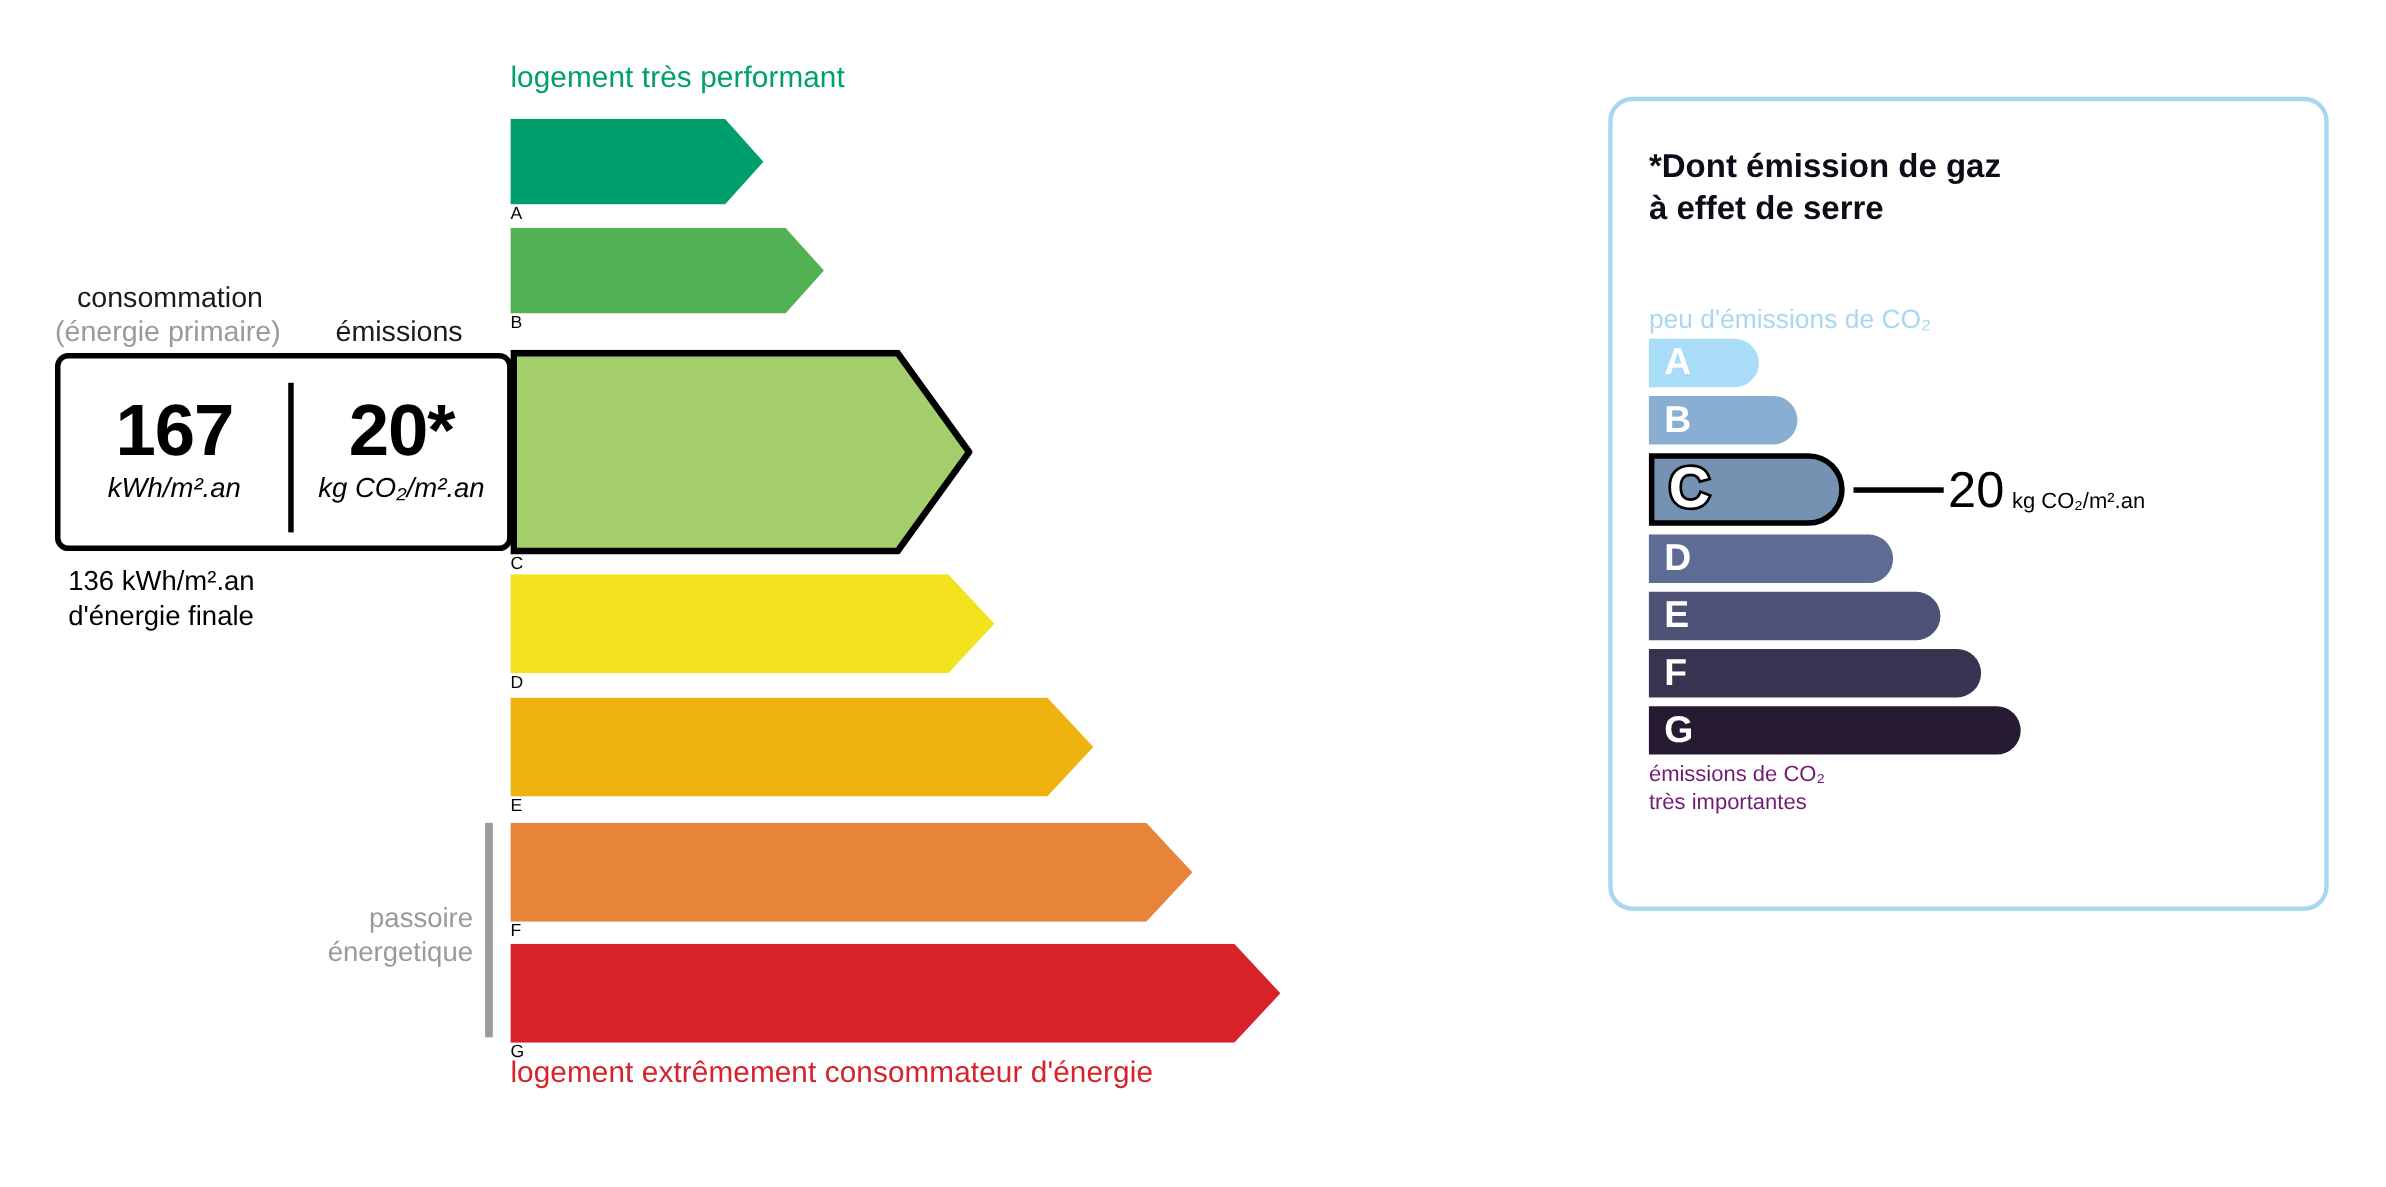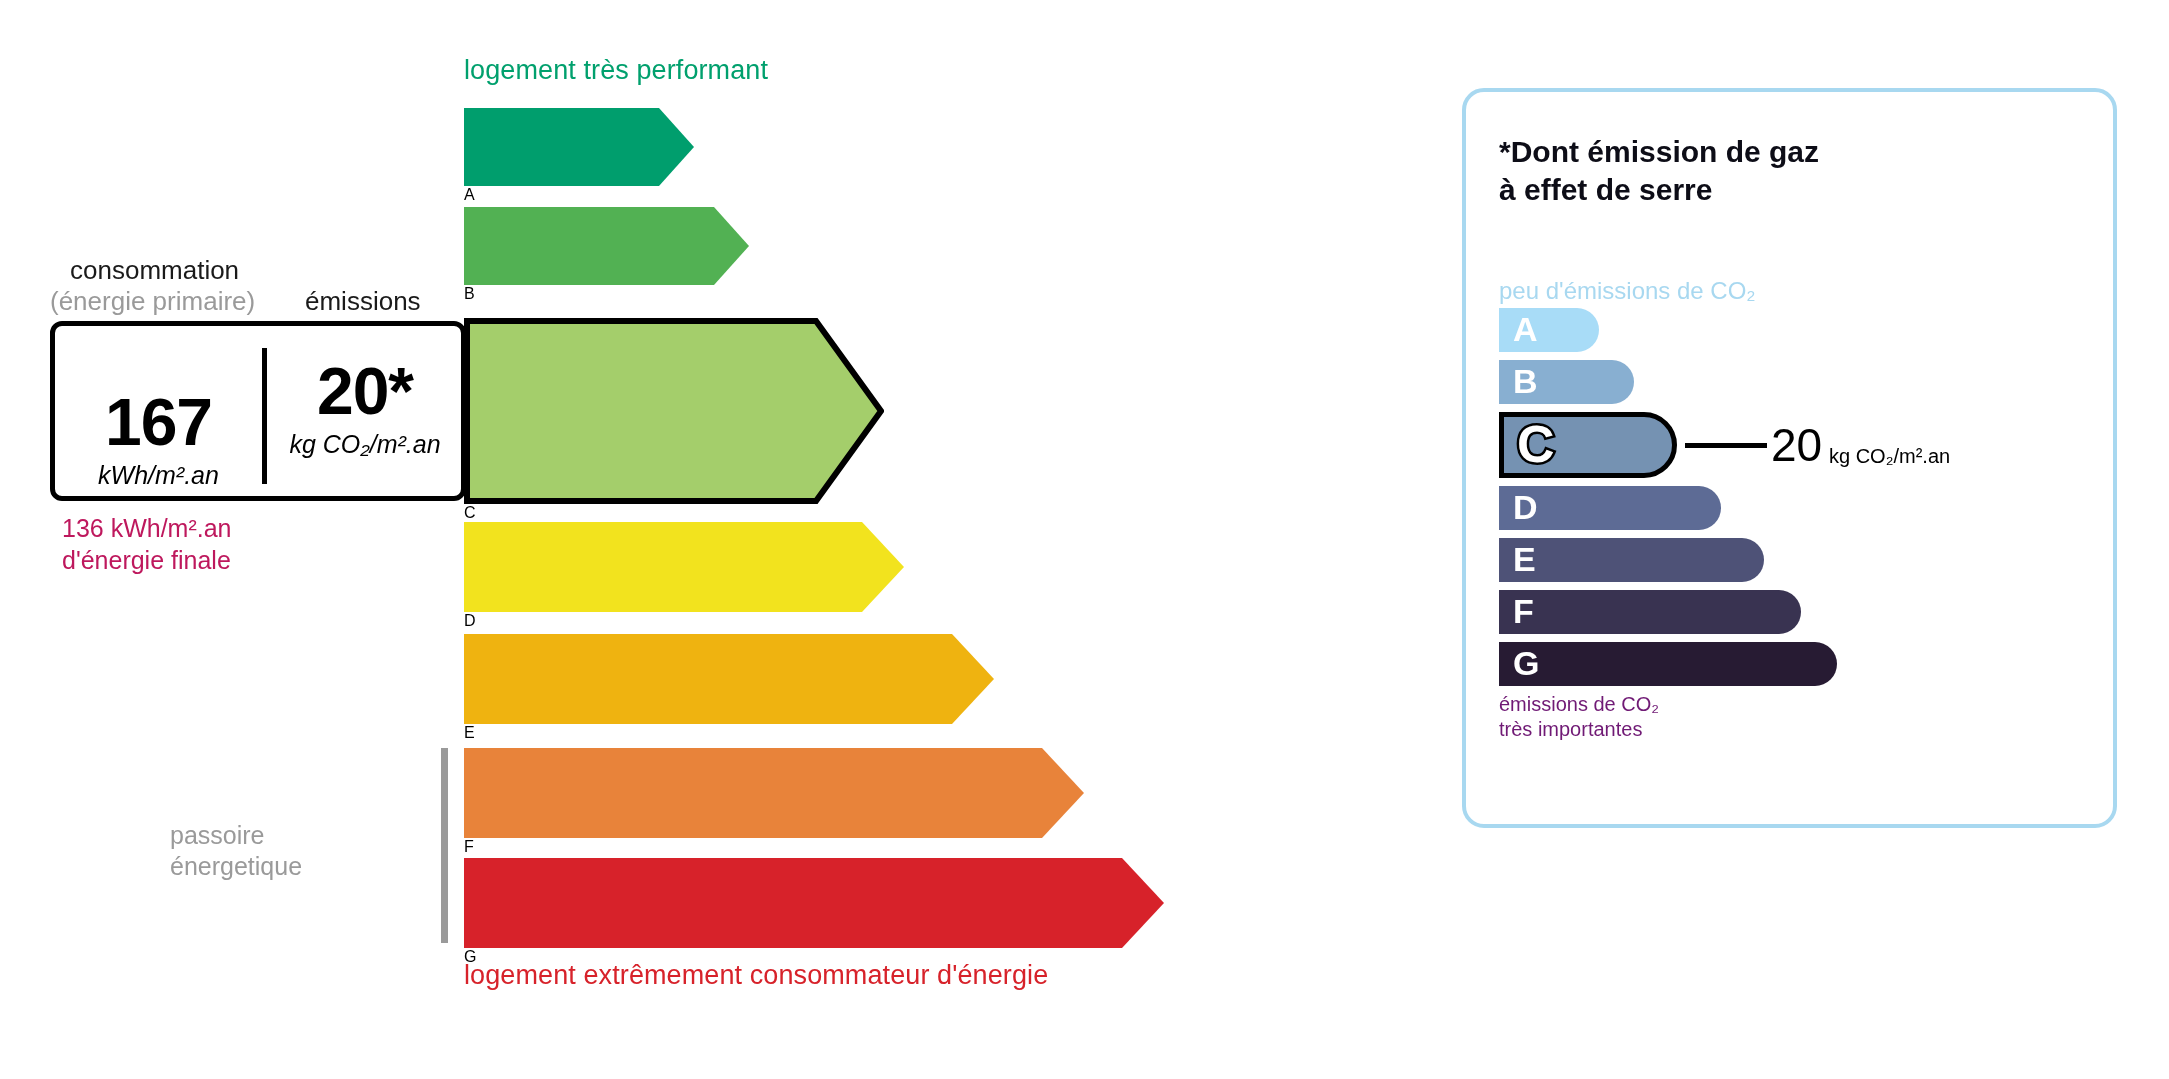--- a/index.html
+++ b/index.html
@@ -60,21 +60,21 @@
     width: 5px; height: 136px;
     background: #000;
   }
   .vb-cell {
     position: absolute;
     top: 0; height: 100%;
     display: flex; flex-direction: column;
     align-items: center; justify-content: center;
     padding-bottom: 8px;
   }
-  #vb-consumption { left: 0;   width: 207px; justify-content: flex-end; }
+  #vb-consumption { left: 0;   width: 207px; }
   #vb-emissions   { left: 212px; width: 196px; }
   .vb-value {
     font-size: 66px; font-weight: bold; color: #000;
     line-height: 1; letter-spacing: -1px;
   }
   .vb-unit {
     font-size: 25px; color: #000; margin-top: 8px; line-height: 1;
     white-space: nowrap;
     font-style: italic;
   }
@@ -83,37 +83,37 @@
     position: absolute;
     font-size: 26px;
     color: #1a1a1a;
     white-space: nowrap;
   }
   .hdr-label.muted { color: #9a9a9a; }
 
   #final-energy {
     position: absolute;
     left: 62px; top: 512px;
-    font-size: 25px; color: #be185d;
+    font-size: 25px; color: #000000;
     line-height: 1.28;
     white-space: pre-line;
   }
 
   
   #passoire-bar {
     position: absolute;
     left: 441px; top: 748px;
     width: 7px; height: 195px;
     background: #9a9a9a;
   }
   #passoire-label {
     position: absolute;
     left: 170px; top: 820px;
     width: 260px;
-    text-align: left;
+    text-align: right;
     font-size: 25px; color: #9a9a9a;
     line-height: 1.25;
     white-space: pre-line;
   }
 
   
   #co2-panel {
     position: absolute;
     left: 1462px; top: 88px;
     width: 655px; height: 740px;

